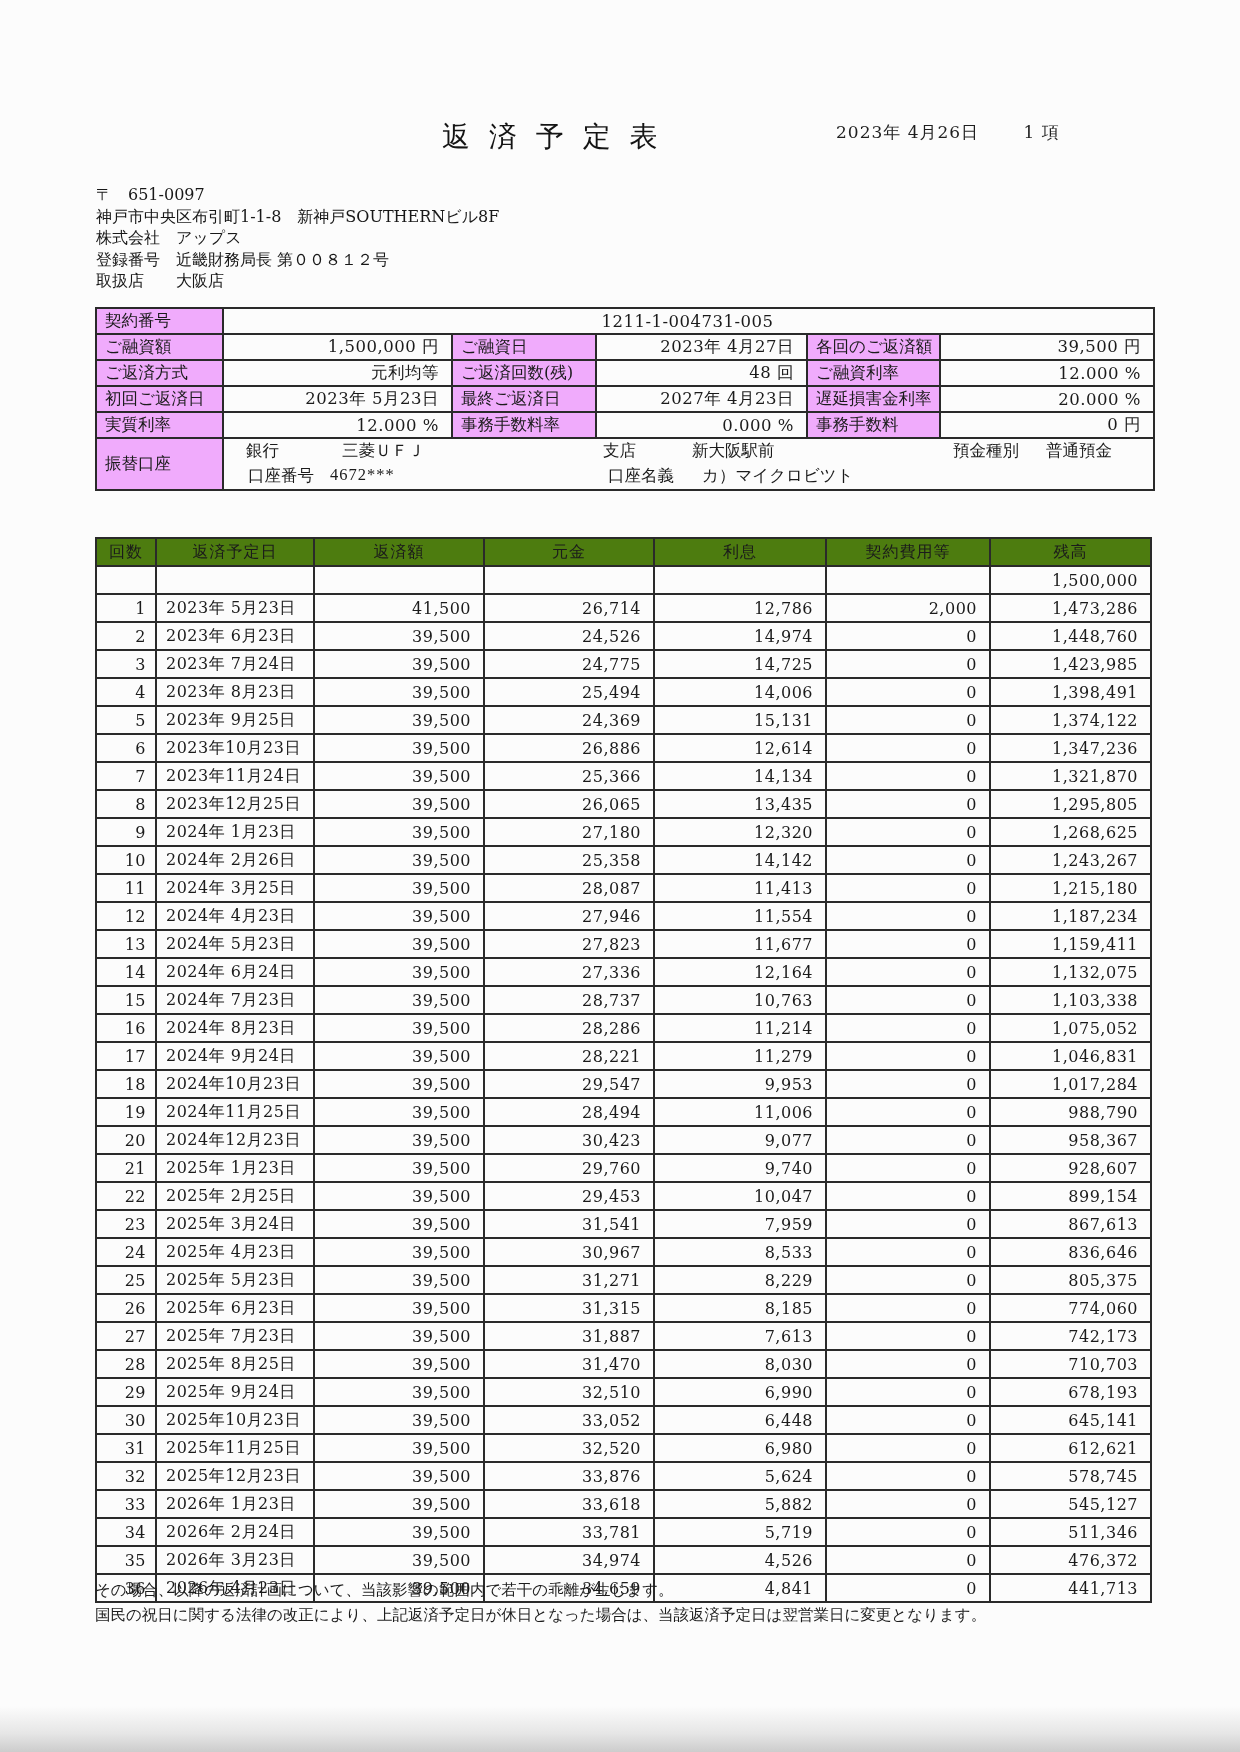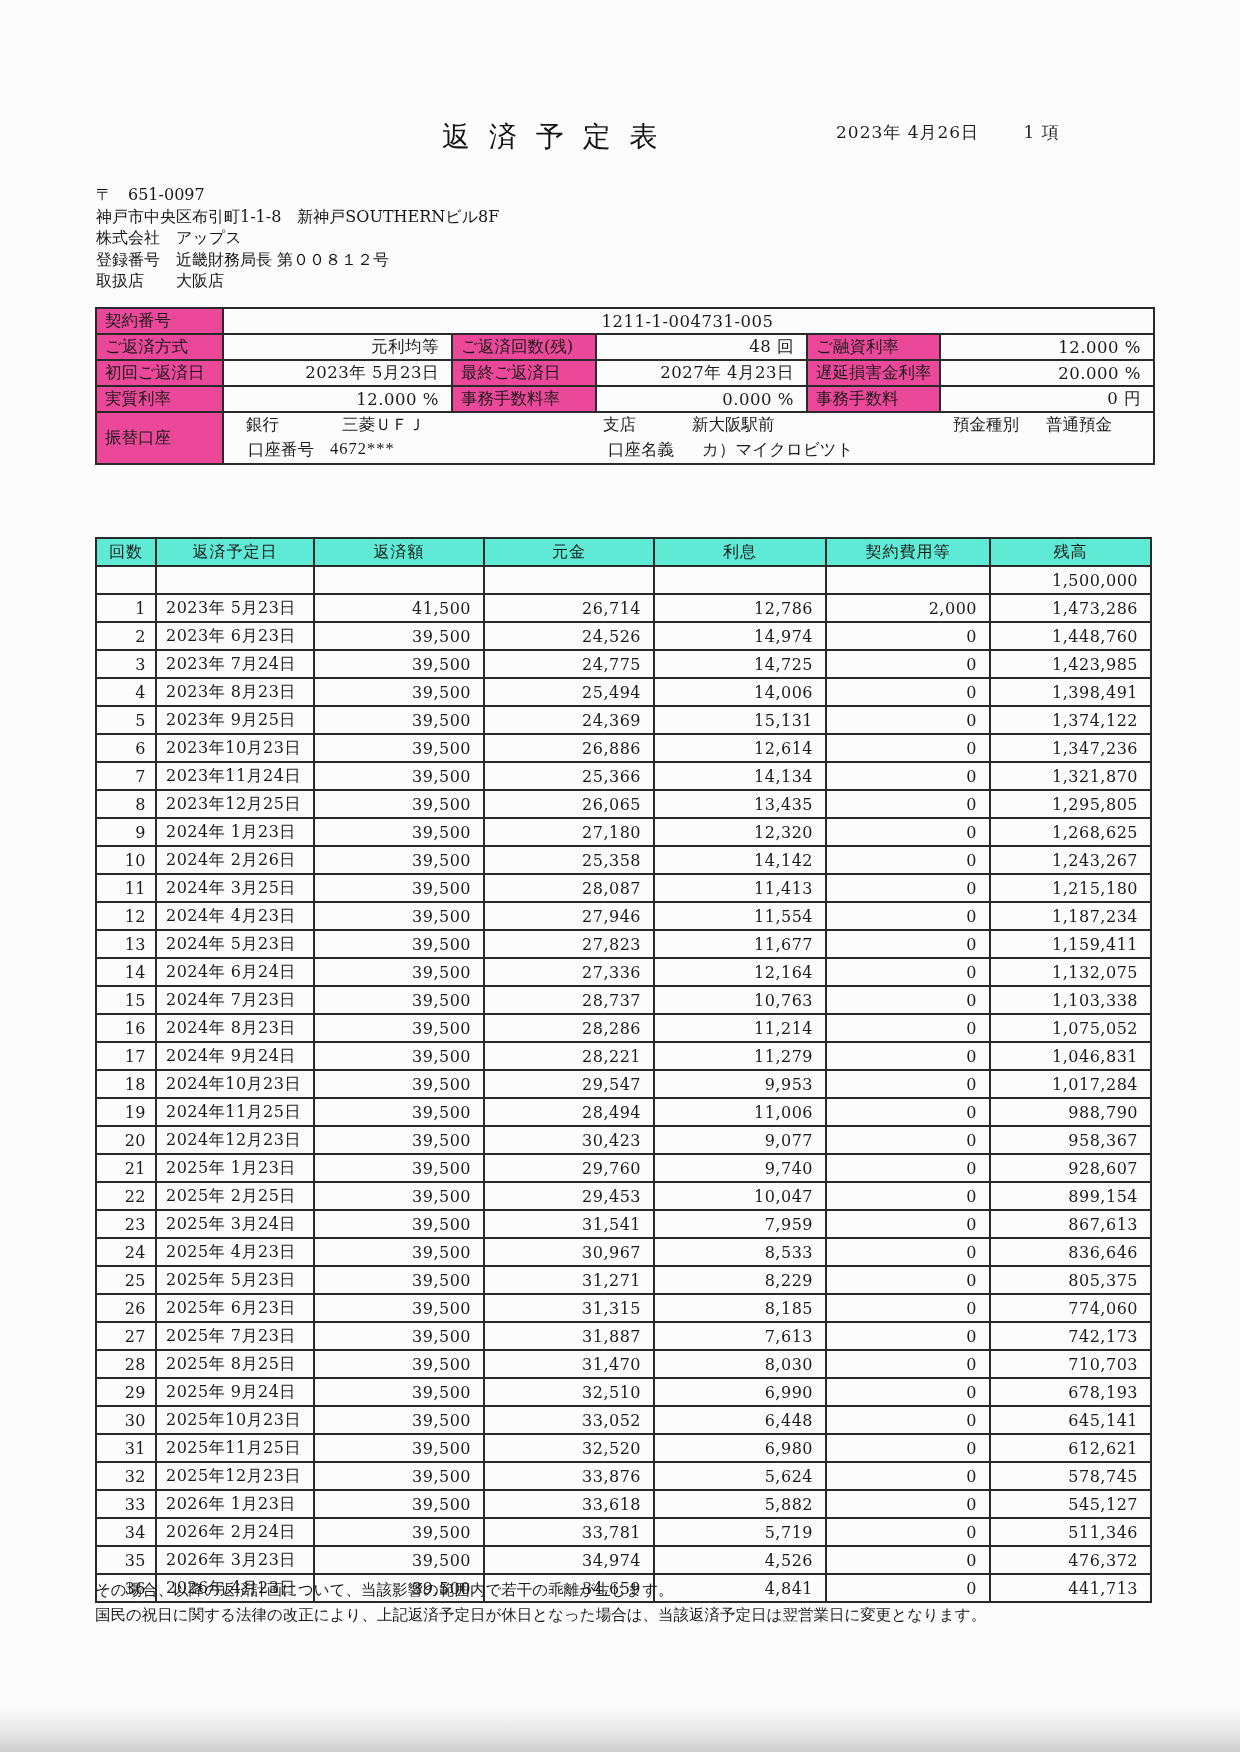--- a/index.html
+++ b/index.html
@@ -19,38 +19,38 @@
     position:absolute;top:121px;left:836px;font-size:17px;letter-spacing:1px;
     white-space:nowrap;color:#1f1f1f;
   }
   .date-line .page-no{margin-left:38px;}
   
   .sender{position:absolute;top:184px;left:96px;font-size:16px;line-height:21.5px;color:#181818;}
   .sender div{white-space:pre;}
   
   table{border-collapse:collapse;table-layout:fixed;}
   td,th{border:2px solid #2a2a2a;font-weight:normal;overflow:hidden;white-space:nowrap;}
-  .shade{background:#ec4899;}
+  .shade{background:#f0abfc;}
   
   .contract{position:absolute;top:307px;left:95px;width:1058px;font-size:16.5px;}
   .contract td{height:24px;padding:0 6px;}
   .contract td.lbl{padding-left:8px;text-align:left;}
   .contract td.val{text-align:right;padding-right:12px;letter-spacing:0.5px;}
   .contract td.val.left{text-align:center;padding-left:10px;}
   .contract td.acct{position:relative;height:50px;padding:0;}
   .acct-line{position:relative;height:25px;}
   .acct-line span{position:absolute;top:1px;white-space:nowrap;font-family:Liberation Serif, serif;}
   .a-bank-l{left:22px;} .a-bank{left:118px;}
   .a-br-l{left:379px;}  .a-br{left:468px;}
   .a-dep-l{left:729px;} .a-dep{left:822px;}
   .a-no-l{left:24px;text-align:center;}   .a-no{left:106px;letter-spacing:1px;text-align:center;}
   .a-hold-l{left:384px;}.a-hold{left:478px;}
   
   .schedule{position:absolute;top:537px;left:95px;width:1055px;font-size:16px;}
-  .schedule th{height:24px;text-align:center;background:#5eead4;letter-spacing:1px;}
+  .schedule th{height:24px;text-align:center;background:#4d7c0f;letter-spacing:1px;}
   .schedule td{height:24px;letter-spacing:0.5px;}
   .schedule td.c0{text-align:right;padding-right:9px;}
   .schedule td.c1{text-align:left;padding-left:9px;}
   .schedule td.c2,.schedule td.c3,.schedule td.c4,
   .schedule td.c5,.schedule td.c6{text-align:right;padding-right:12px;}
   
   .notes{position:absolute;top:1578px;left:95px;font-size:15.5px;line-height:25px;color:#1c1c1c;}
   
   .scan-band{
     position:absolute;left:0;right:0;bottom:0;height:46px;
@@ -83,20 +83,28 @@
         <col style="width:229px">
         <col style="width:144px">
       <col style="width:211px">
         <col style="width:133px">
         <col style="width:214px">
     </colgroup>
     <tbody>
         <tr>
       <td class="lbl shade">契約番号</td>
       <td class="val left" colspan="5">1211-1-004731-005</td>
+    </tr>
+    <tr>
+      <td class="lbl shade">ご融資額</td>
+      <td class="val">1,500,000 円</td>
+      <td class="lbl shade">ご融資日</td>
+      <td class="val">2023年 4月27日</td>
+      <td class="lbl shade">各回のご返済額</td>
+      <td class="val">39,500 円</td>
     </tr>
     <tr>
       <td class="lbl shade">ご返済方式</td>
       <td class="val">元利均等</td>
       <td class="lbl shade">ご返済回数(残)</td>
       <td class="val">48 回</td>
       <td class="lbl shade">ご融資利率</td>
       <td class="val">12.000 %</td>
     </tr>
     <tr>

